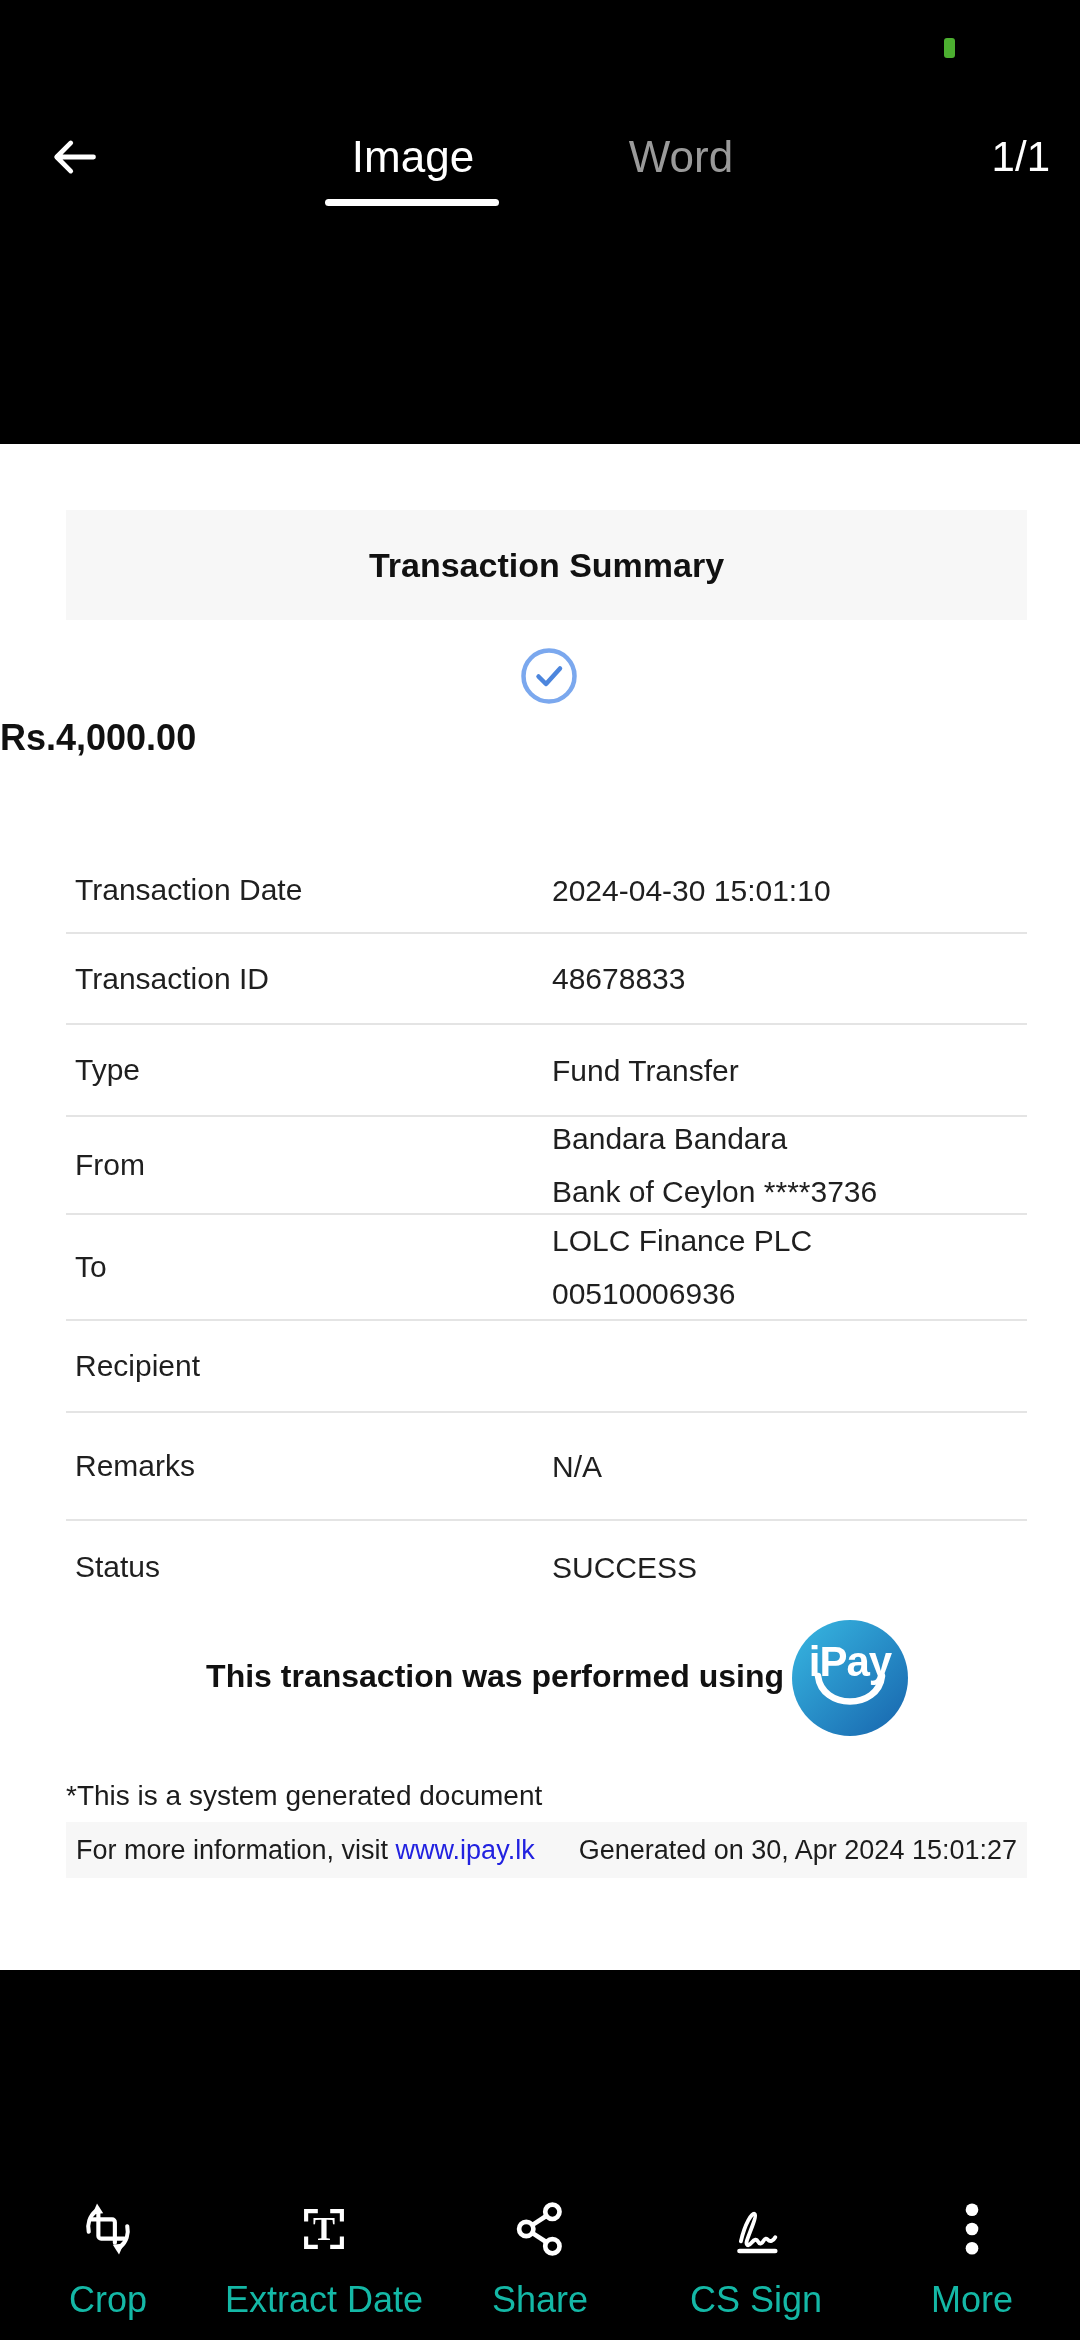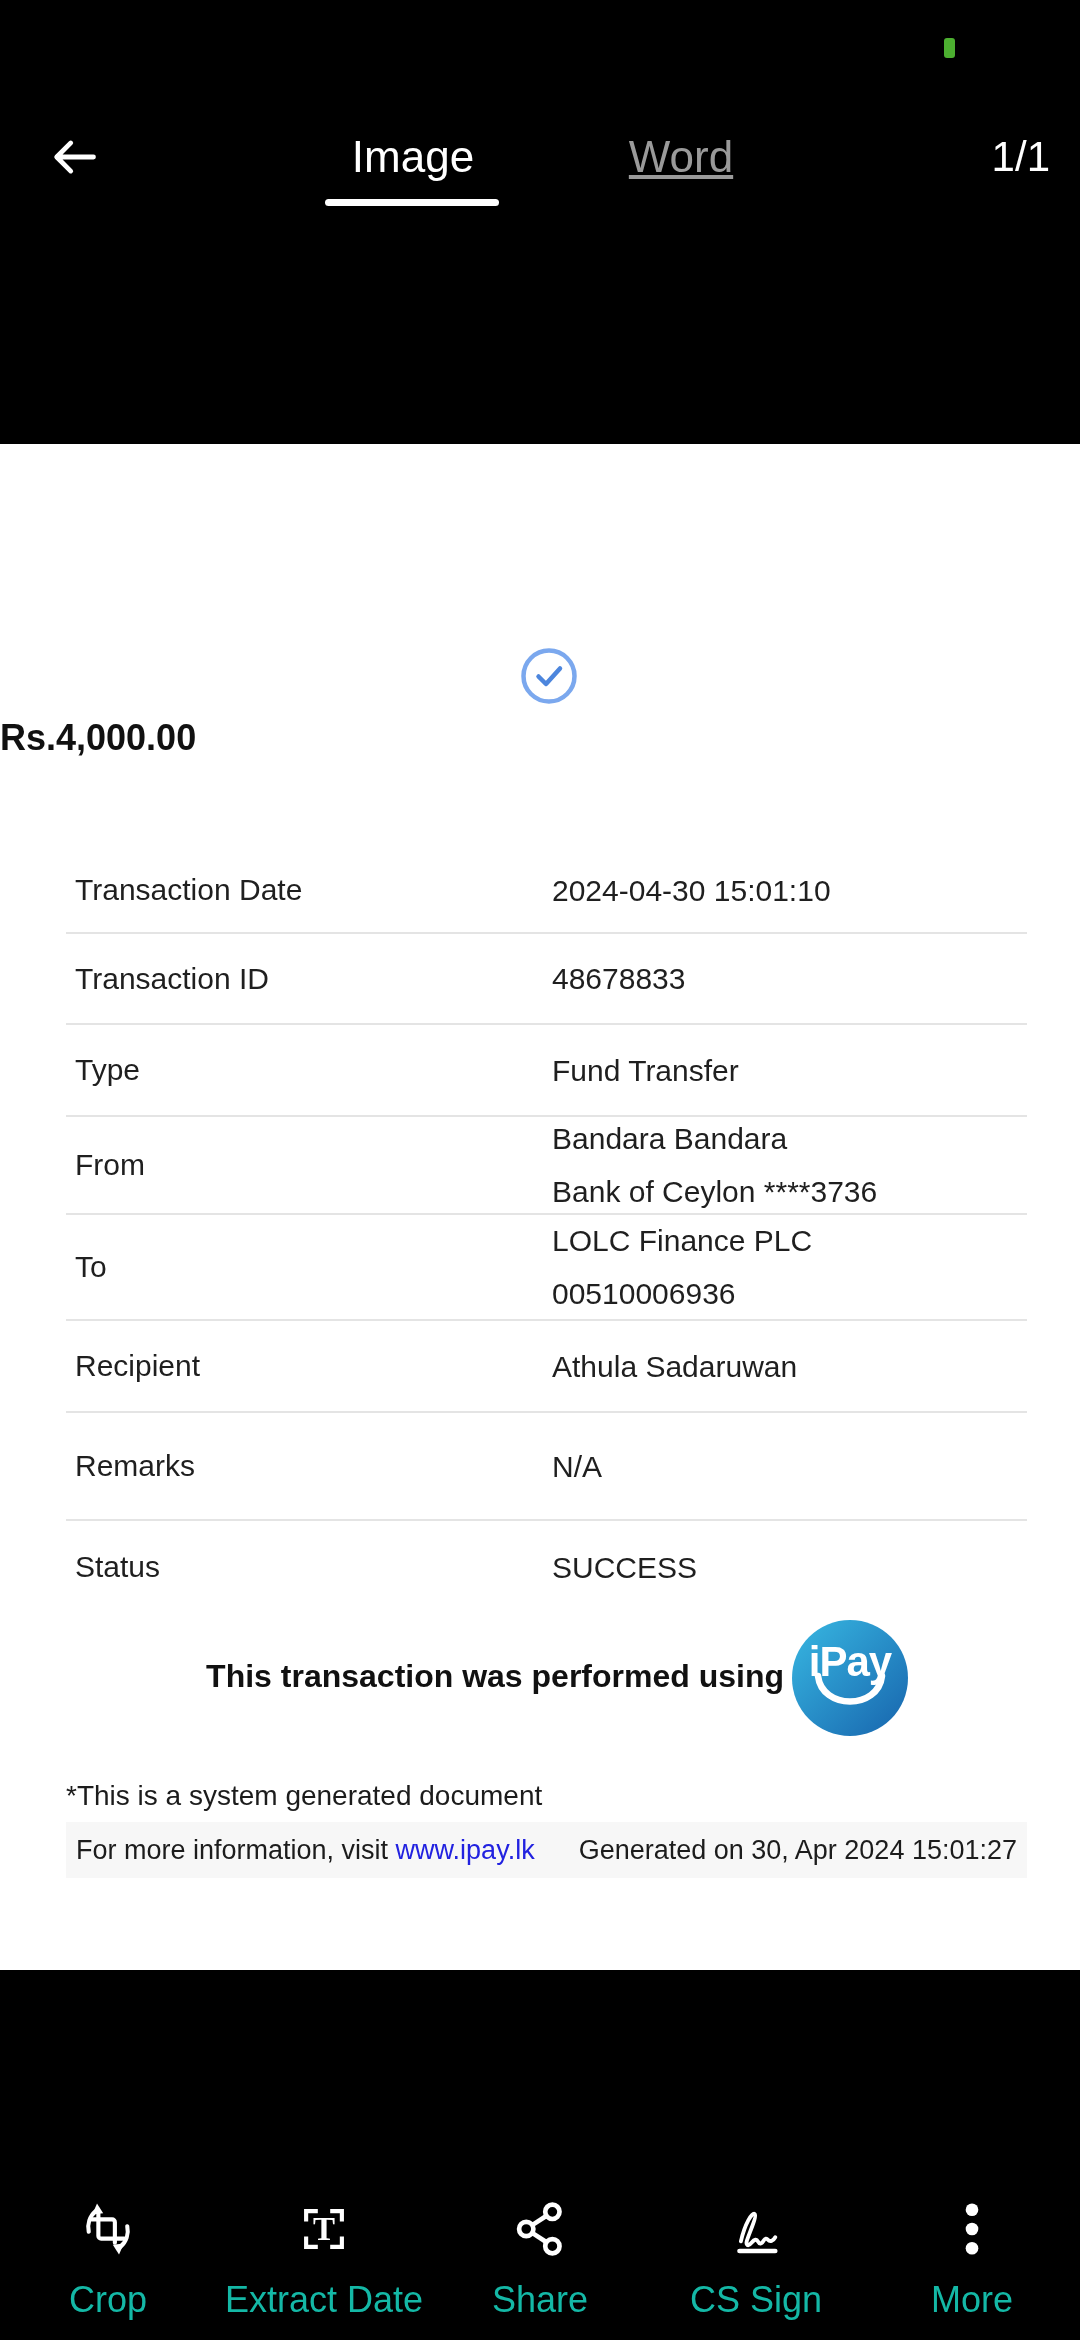--- a/index.html
+++ b/index.html
@@ -7,21 +7,21 @@
           font-family:"Liberation Sans",sans-serif;}
 
   
   .rec-pill{position:absolute;left:944px;top:38px;width:11px;height:20px;
             background:#4caf30;border-radius:3px;}
 
   
   .back-btn{position:absolute;left:48px;top:131px;width:52px;height:52px;cursor:pointer;}
   .tab{position:absolute;top:133px;transform:translateX(-50%);font-size:44px;line-height:48px;}
   .tab-image{left:413px;color:#ffffff;}
-  .tab-word{left:681px;color:#9a9a9a;text-decoration:underline;}
+  .tab-word{left:681px;color:#9a9a9a;}
   .tab-underline{position:absolute;left:325px;top:199px;width:174px;height:7px;
                  background:#ffffff;border-radius:4px;}
   .page-ind{position:absolute;right:30px;top:133px;font-size:42px;color:#ffffff;line-height:48px;}
 
   
   .page{position:absolute;left:0;top:444px;width:1080px;height:1526px;background:#ffffff;
         color:#1f1f1f;}
   .band{position:absolute;left:66px;width:961px;background:#f7f7f7;box-sizing:border-box;}
   .header-band{top:66px;height:110px;display:flex;align-items:center;justify-content:center;}
   .doc-title{font-size:34px;font-weight:bold;color:#111111;}
@@ -69,20 +69,23 @@
       <path d="M42 24 H9 M21 11 L8 24 L21 37" fill="none" stroke="#ffffff" stroke-width="4.4" stroke-linecap="round" stroke-linejoin="round"></path>
     </svg>
   </div>
   <div class="tab tab-image">Image</div>
   <div class="tab tab-word">Word</div>
   <div class="tab-underline"></div>
   <div class="page-ind">1/1</div>
 
   <div class="page">
 
+    <div class="band header-band">
+      <span class="doc-title">Transaction Summary</span>
+    </div>
 
     <div class="check-wrap">
       <svg viewBox="0 0 60 60" width="60" height="60">
         <circle cx="30" cy="30" r="25.5" fill="none" stroke="#7ba8ee" stroke-width="4.5"></circle>
         <path d="M19.5 30.5 L27 38 L41 22.5" fill="none" stroke="#4d86dd" stroke-width="4.5" stroke-linecap="round" stroke-linejoin="round"></path>
       </svg>
     </div>
 
     <div class="amount">Rs.4,000.00</div>
 
@@ -114,23 +117,20 @@
       </div>
       <div class="row h5">
         <div class="cell-l">To</div>
         <div class="cell-v">
           <div class="vline">LOLC Finance PLC</div>
           <div class="vline">00510006936</div>
         </div>
       </div>
       <div class="row h6">
         <div class="cell-l">Recipient</div>
-        <div class="cell-v">
-            <div class="vline">Athula Sadaruwan</div>
-          </div>
       </div>
       <div class="row h7">
         <div class="cell-l">Remarks</div>
         <div class="cell-v">
             <div class="vline">N/A</div>
           </div>
       </div>
       <div class="row h8 last">
         <div class="cell-l">Status</div>
         <div class="cell-v">

